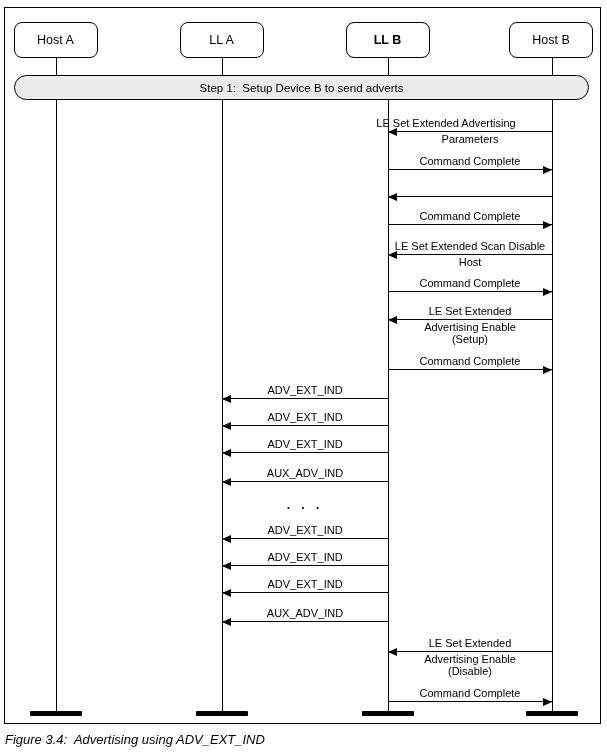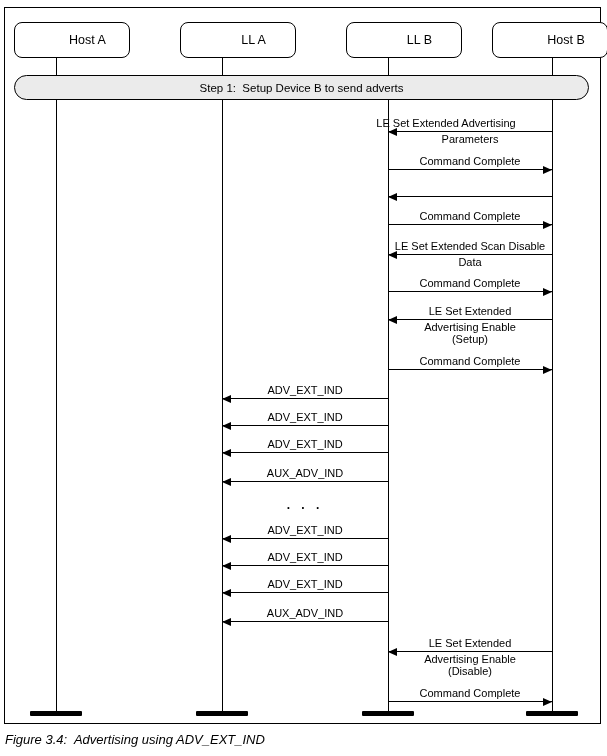--- a/index.html
+++ b/index.html
@@ -35,21 +35,20 @@
     position: absolute;
     width: 82px; height: 34px;
     border: 1.5px solid #000;
     border-radius: 8px;
     background: #fff;
     display: flex;
     align-items: center;
     justify-content: center;
     font-size: 12.5px;
     z-index: 4;
-    padding-left: 32px;
   }
   .terminator {
     position: absolute;
     width: 52px; height: 5px;
     background: #000;
     border-radius: 1px;
     z-index: 3;
   }
   .banner {
     position: absolute;
@@ -124,26 +123,26 @@
     <div class="pbox" style="left: 13.5px; top: 22px;">
       <span>Host A</span>
     </div>
     <div class="terminator" style="left: 30px; top: 711px;"></div>
     <div class="lifeline" style="left: 222px; top: 58px; height: 653px;"></div>
     <div class="pbox" style="left: 179.5px; top: 22px;">
       <span>LL A</span>
     </div>
     <div class="terminator" style="left: 196px; top: 711px;"></div>
     <div class="lifeline" style="left: 388px; top: 58px; height: 653px;"></div>
-    <div class="pbox" style="left: 345.5px; top: 22px;">
+    <div class="pbox" style="left: 345.5px; top: 22px; font-weight: bold;">
       <span>LL B</span>
     </div>
     <div class="terminator" style="left: 362px; top: 711px;"></div>
     <div class="lifeline" style="left: 552px; top: 58px; height: 653px;"></div>
-    <div class="pbox" style="left: 492px; top: 22px; justify-content: center;">
+    <div class="pbox" style="left: 509px; top: 22px; justify-content: center;">
       <span>Host B</span>
     </div>
     <div class="terminator" style="left: 526px; top: 711px;"></div>
     <div class="msg-line" style="left: 388px; top: 131px; width: 164px;"></div>
     <div class="arrowhead left" style="top: 127.5px; left: 388px;"></div>
     <div class="msg-label" style="left: 446px; bottom: 627px;">
       <div>LE Set Extended Advertising</div>
     </div>
     <div class="msg-label" style="left: 470px; top: 134px;">
       <div>Parameters</div>
@@ -159,21 +158,21 @@
     <div class="arrowhead right" style="top: 220.5px; left: 543px;"></div>
     <div class="msg-label" style="left: 470px; bottom: 534px;">
       <div>Command Complete</div>
     </div>
     <div class="msg-line" style="left: 388px; top: 254px; width: 164px;"></div>
     <div class="arrowhead left" style="top: 250.5px; left: 388px;"></div>
     <div class="msg-label" style="left: 470px; bottom: 504px;">
       <div>LE Set Extended Scan Disable</div>
     </div>
     <div class="msg-label" style="left: 470px; top: 257px;">
-      <div>Data</div>
+      <div>Host</div>
     </div>
     <div class="msg-line" style="left: 388px; top: 291px; width: 164px;"></div>
     <div class="arrowhead right" style="top: 287.5px; left: 543px;"></div>
     <div class="msg-label" style="left: 470px; bottom: 467px;">
       <div>Command Complete</div>
     </div>
     <div class="msg-line" style="left: 388px; top: 319px; width: 164px;"></div>
     <div class="arrowhead left" style="top: 315.5px; left: 388px;"></div>
     <div class="msg-label" style="left: 470px; bottom: 439px;">
       <div>LE Set Extended</div>

